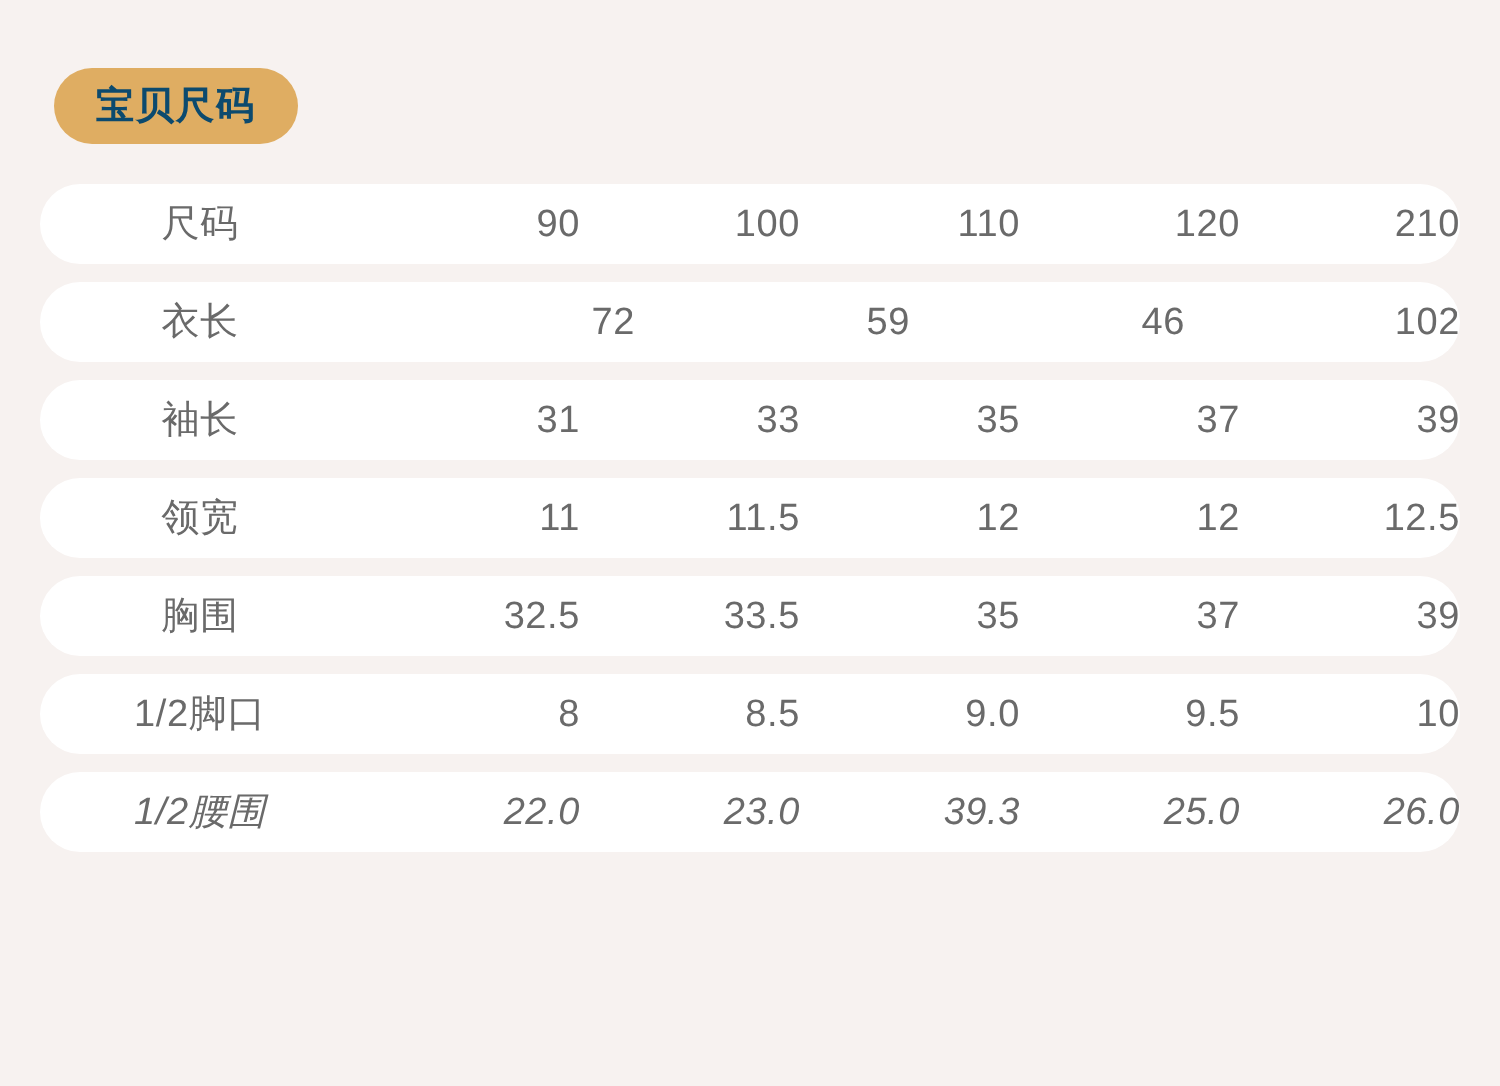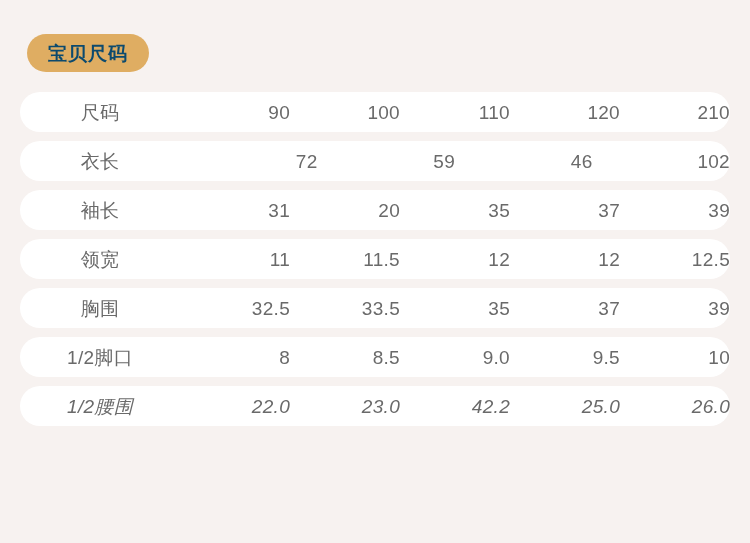--- a/index.html
+++ b/index.html
@@ -106,21 +106,21 @@
       <span class="cell cell-label">衣长</span>
       <span class="cell cell-val">72</span>
       <span class="cell cell-val">59</span>
       <span class="cell cell-val">46</span>
       <span class="cell cell-val">102</span>
     </div>
 
     <div class="row">
       <span class="cell cell-label">袖长</span>
       <span class="cell cell-val">31</span>
-      <span class="cell cell-val">20</span>
+      <span class="cell cell-val">33</span>
       <span class="cell cell-val">35</span>
       <span class="cell cell-val">37</span>
       <span class="cell cell-val">39</span>
     </div>
 
 
     <div class="row">
       <span class="cell cell-label">领宽</span>
       <span class="cell cell-val">11</span>
       <span class="cell cell-val">11.5</span>
@@ -144,19 +144,19 @@
       <span class="cell cell-val">8.5</span>
       <span class="cell cell-val">9.0</span>
       <span class="cell cell-val">9.5</span>
       <span class="cell cell-val">10</span>
     </div>
 
     <div class="row">
       <span class="cell cell-label">1/2腰围</span>
       <span class="cell cell-val">22.0</span>
       <span class="cell cell-val">23.0</span>
-      <span class="cell cell-val">42.2</span>
+      <span class="cell cell-val">39.3</span>
       <span class="cell cell-val">25.0</span>
       <span class="cell cell-val">26.0</span>
     </div>
 
   </div>
 </div>
 
 </body></html>

